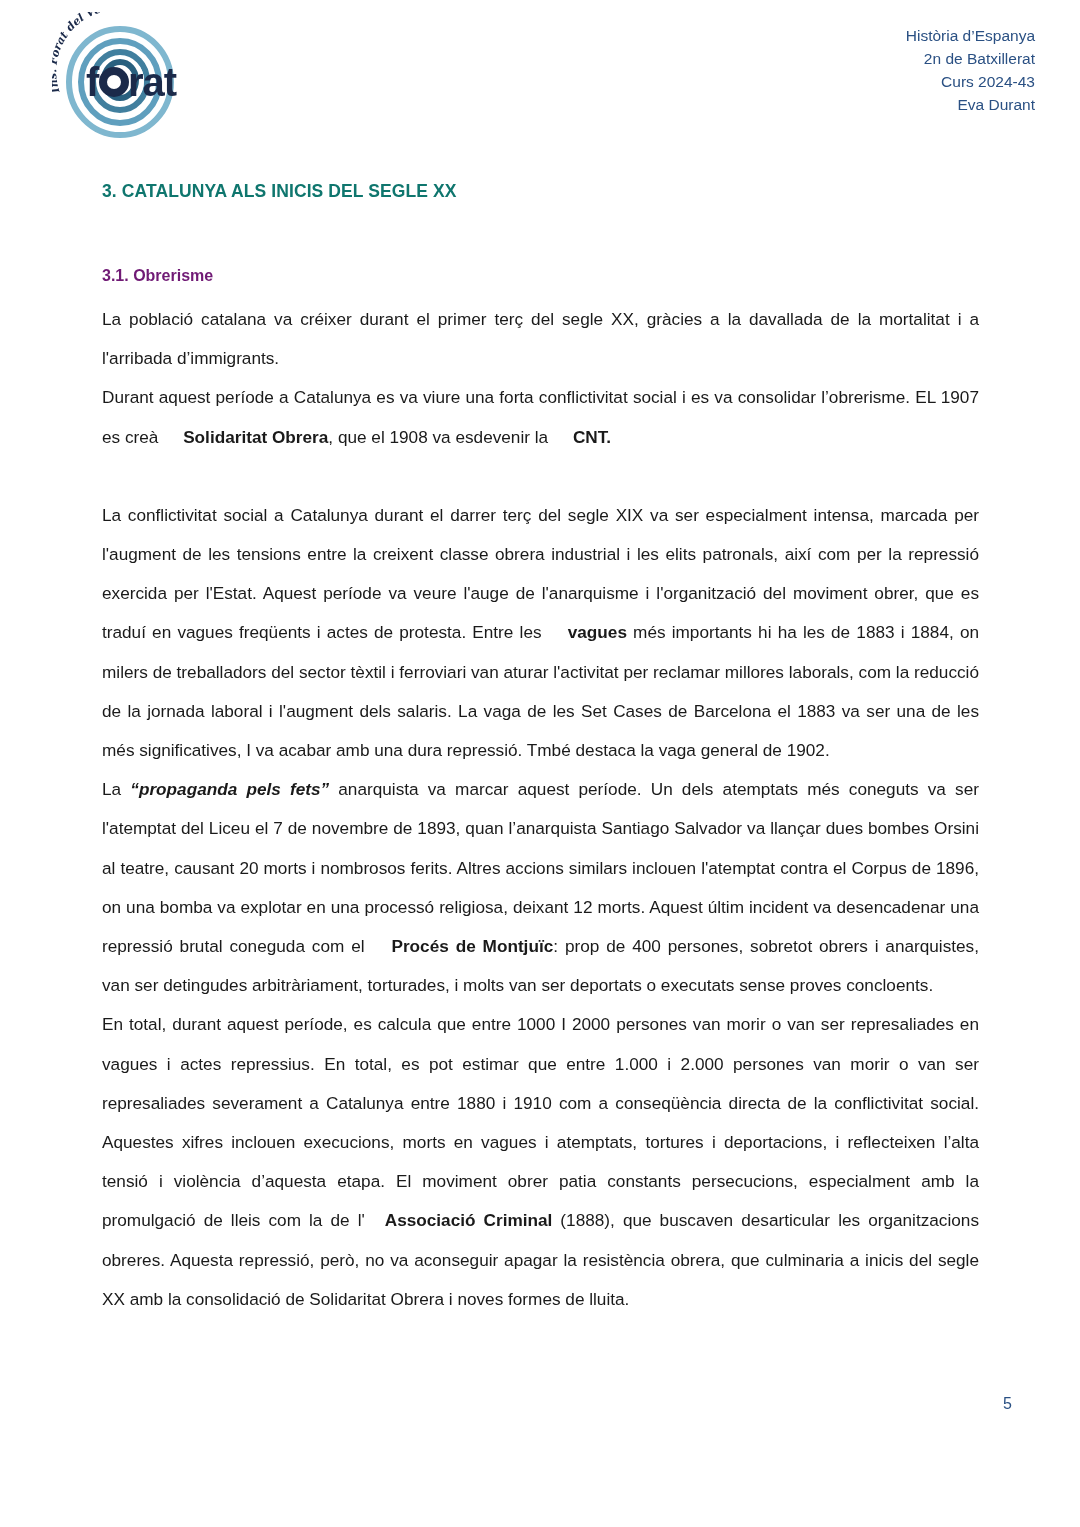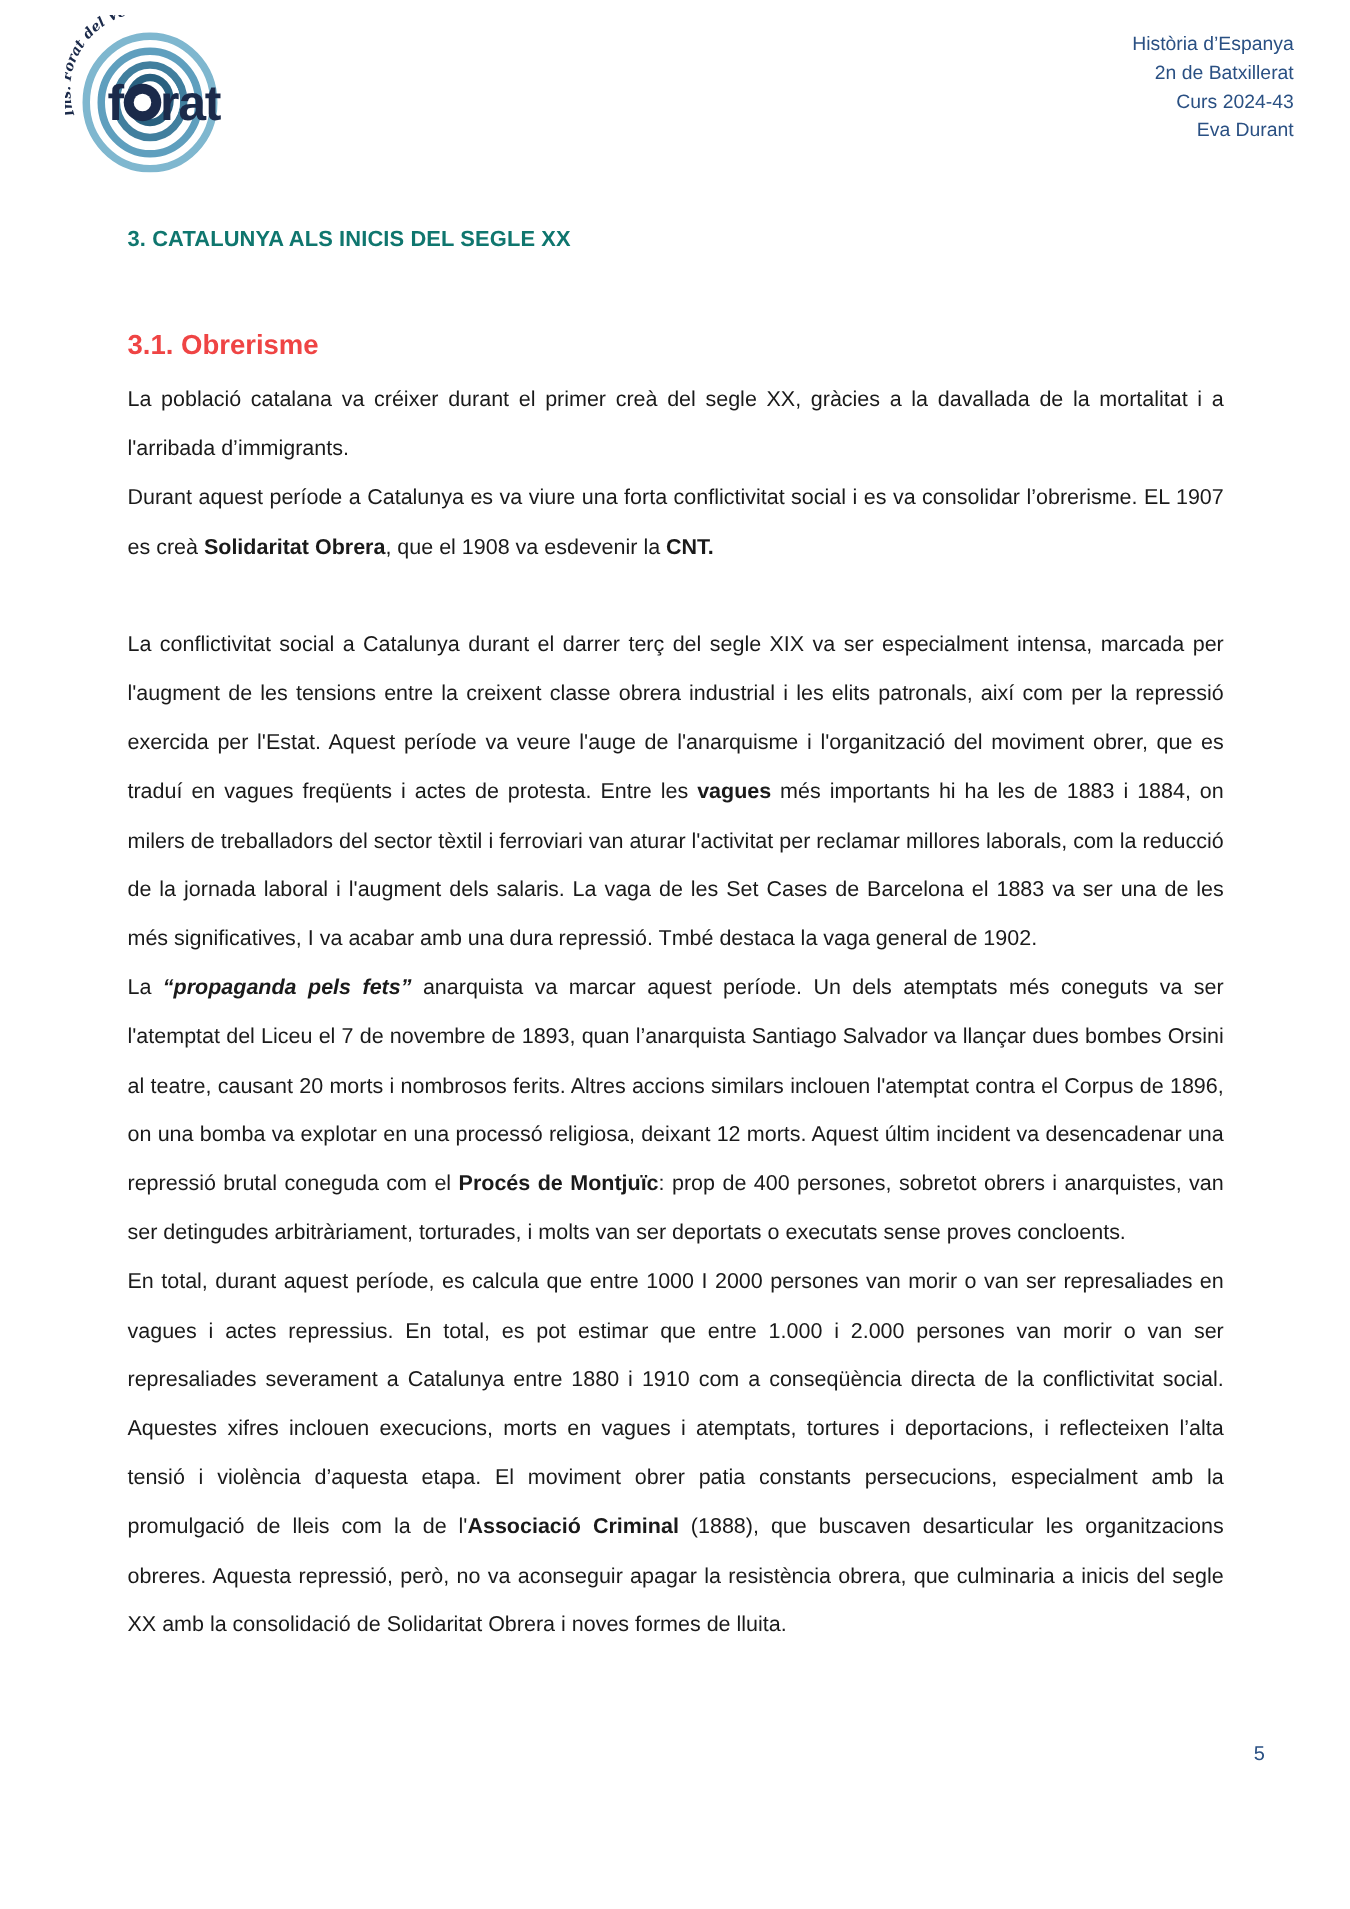--- a/index.html
+++ b/index.html
@@ -59,37 +59,37 @@
   h1.sec-title {
     margin: 0 0 0 0;
     font-size: 17.5px;
     font-weight: bold;
     color: #0f766e;
     line-height: 30px;
     letter-spacing: 0.1px;
   }
   h2.sub-title {
     margin: 55px 0 0 0;
-    font-size: 22px;
+    font-size: 16px;
     font-weight: bold;
-    color: #ef4444;
+    color: #701a75;
     line-height: 30px;
   }
   p.para {
     margin: 0;
     font-size: 17.2px;
     line-height: 39.2px;
     text-align: justify;
     color: #1a1a1a;
     -webkit-hyphens: none;
     hyphens: none;
   }
   p.para.first-after-sub { margin-top: 9px; }
   p.gap-before { margin-top: 39px; }
-  b { font-weight: bold; }
+  b { font-weight: bold; margin-left: 20px; }
   .bi { font-weight: bold; font-style: italic; }
 
   
   .page-number {
     position: absolute;
     left: 0;
     top: 1395px;
     width: 1012px;
     text-align: right;
     color: #2a5083;
@@ -142,21 +142,21 @@
     </div>
   </div>
 
   <div class="content">
 
     <h1 class="sec-title">3. CATALUNYA ALS INICIS DEL SEGLE XX</h1>
 
     <h2 class="sub-title">3.1. Obrerisme</h2>
 
     <p class="para first-after-sub">
-      <span>La població catalana va créixer durant el primer creà del segle XX, gràcies a la davallada de la mortalitat i a l'arribada d’immigrants.</span>
+      <span>La població catalana va créixer durant el primer terç del segle XX, gràcies a la davallada de la mortalitat i a l'arribada d’immigrants.</span>
     </p>
 
     <p class="para">
       <span>Durant aquest període a Catalunya es va viure una forta conflictivitat social i es va consolidar l’obrerisme. EL 1907 es creà </span><b>Solidaritat Obrera</b><span>, que el 1908 va esdevenir la </span><b>CNT.</b>
     </p>
 
     <p class="para gap-before">
       <span>La conflictivitat social a Catalunya durant el darrer terç del segle XIX va ser especialment intensa, marcada per l'augment de les tensions entre la creixent classe obrera industrial i les elits patronals, així com per la repressió exercida per l'Estat. Aquest període va veure l'auge de l'anarquisme i l'organització del moviment obrer, que es traduí en vagues freqüents i actes  de protesta. Entre les </span><b>vagues</b><span> més importants hi ha les de 1883 i 1884, on milers de treballadors del sector tèxtil i ferroviari van aturar l'activitat per reclamar millores laborals, com la reducció de la jornada laboral i l'augment dels salaris. La vaga de les Set Cases de Barcelona el 1883 va ser una de les més significatives, I va acabar amb una dura repressió. Tmbé destaca la vaga general de 1902.</span>
     </p>
 

